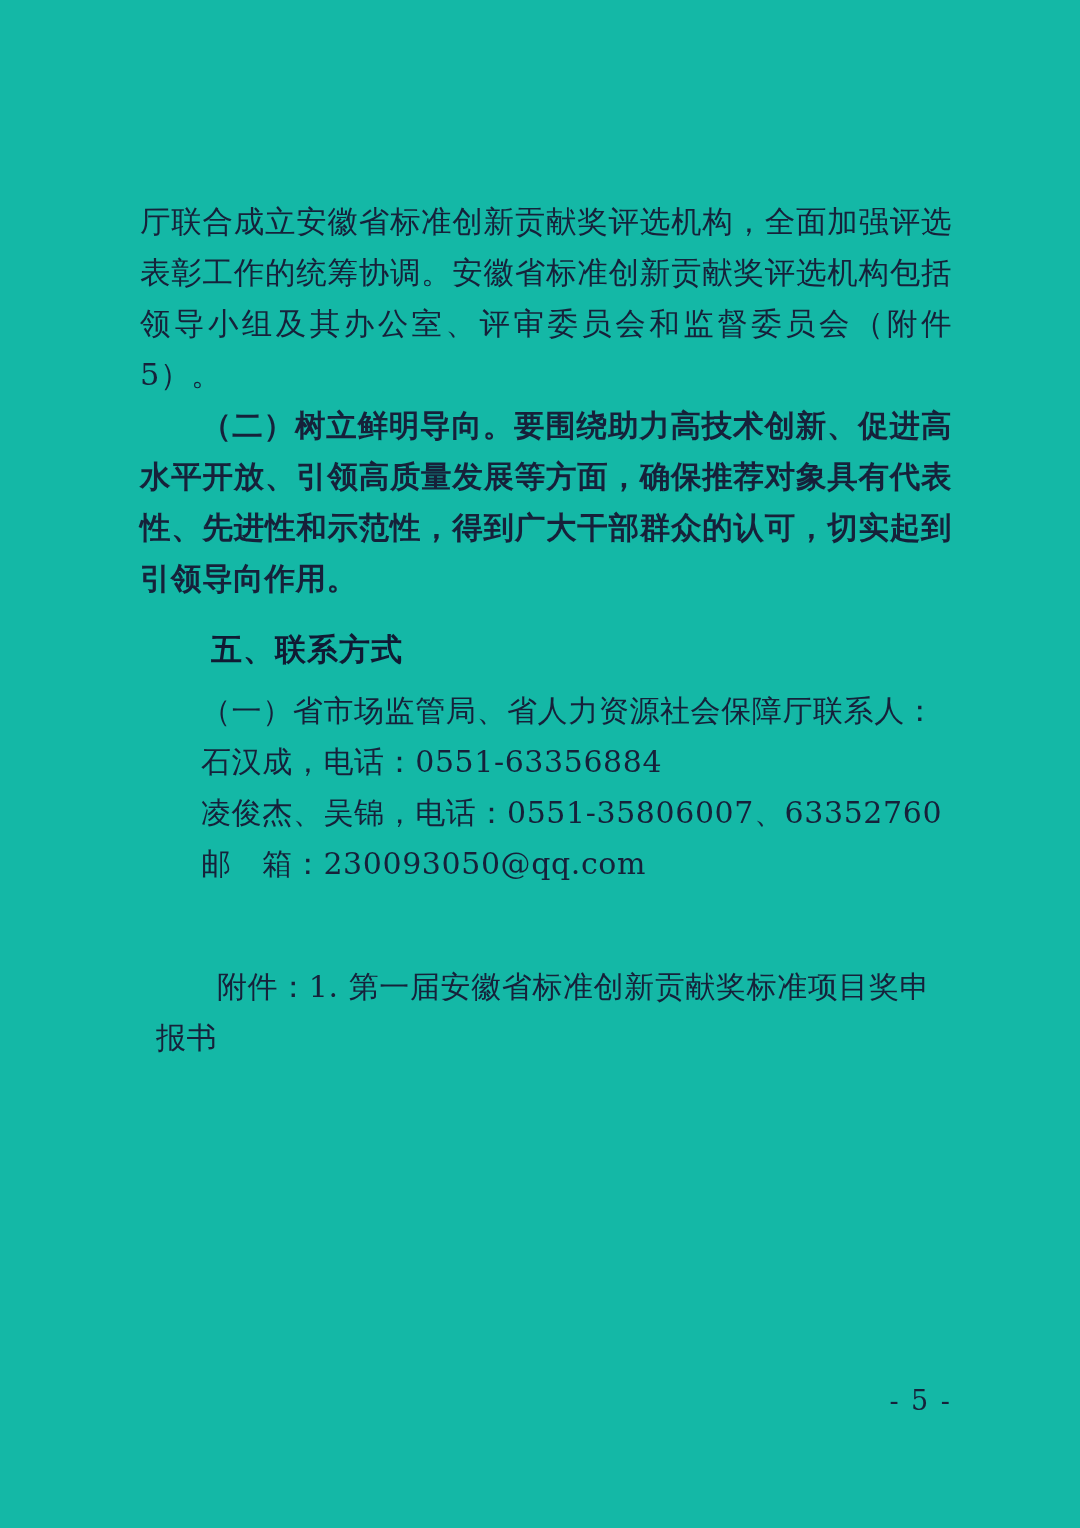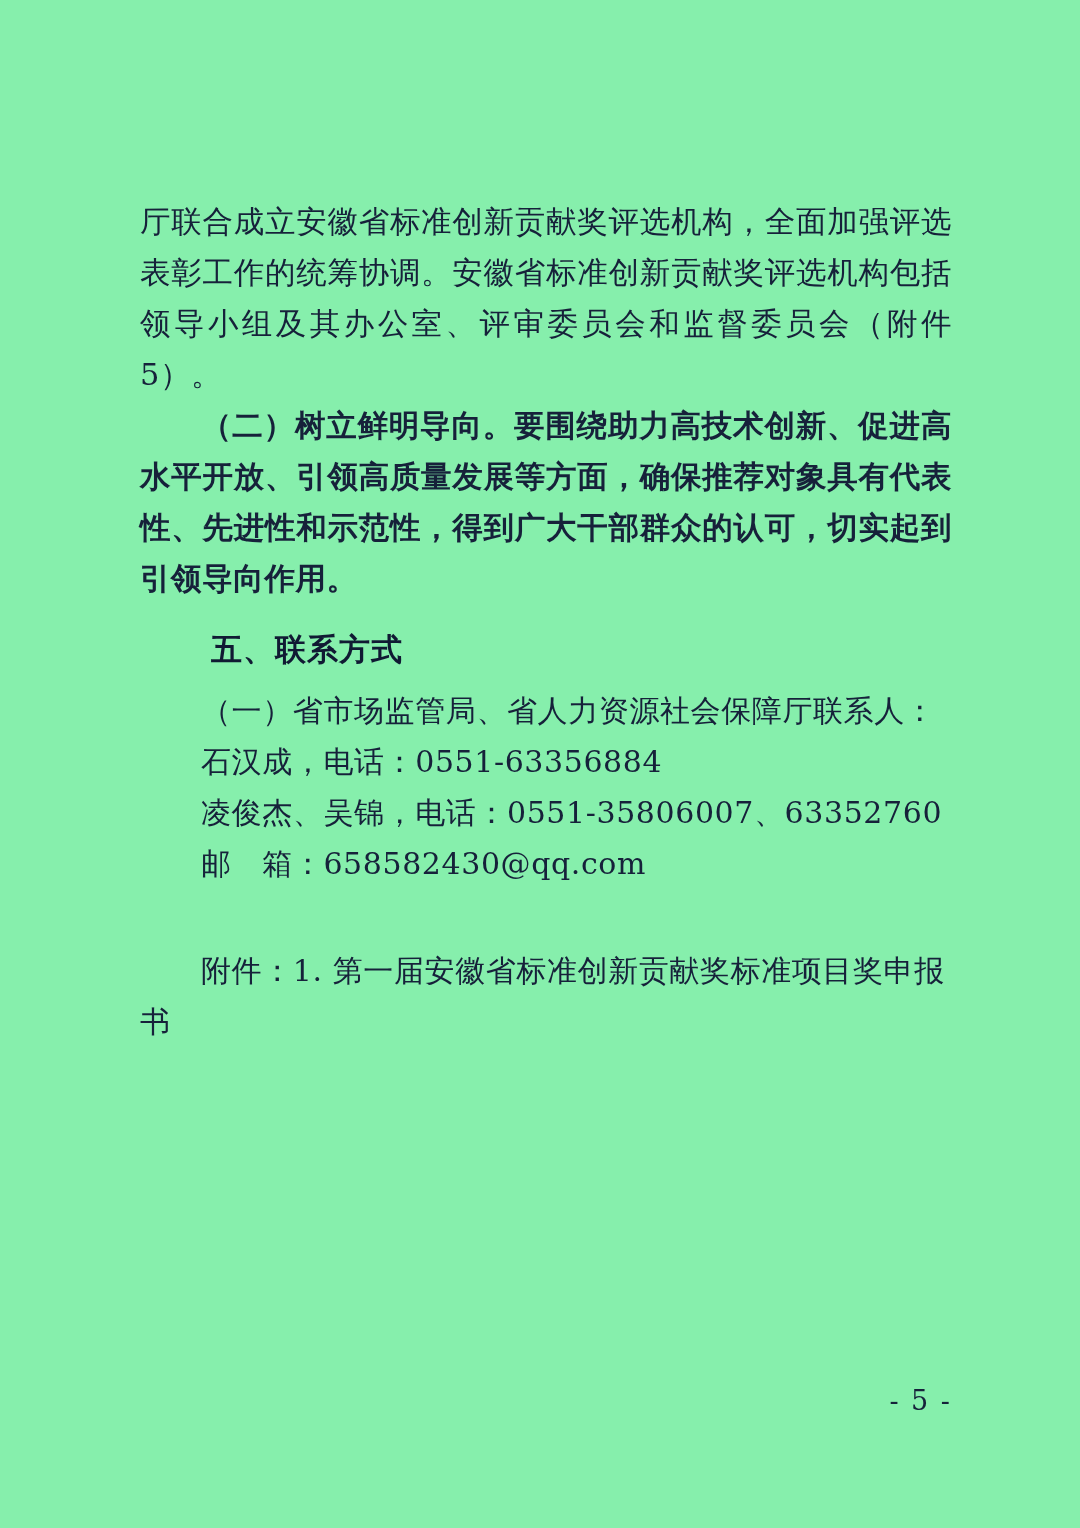--- a/index.html
+++ b/index.html
@@ -4,21 +4,21 @@
 <style>
   html, body {
     margin: 0;
     padding: 0;
     background: #ffffff;
   }
   .page {
     position: relative;
     width: 1080px;
     height: 1528px;
-    background: #86efac;
+    background: #14b8a6;
     margin: 0 auto;
     overflow: hidden;
     font-family: "DejaVu Serif", "Liberation Serif", serif;
     color: #1a1a2e;
   }
   .content {
     position: absolute;
     left: 140px;
     top: 196px;
     width: 812px;
@@ -56,21 +56,21 @@
     white-space: pre;
   }
   .spacer-small { height: 10px; }
   .spacer-mid { height: 56px; }
   .attach {
     font-size: 30px;
     line-height: 51px;
     letter-spacing: 0.6px;
     text-indent: 61px;
     color: #16213a;
-    margin: 0;
+    margin: 16px;
   }
   .page-number {
     position: absolute;
     right: 128px;
     bottom: 112px;
     font-size: 27px;
     letter-spacing: 2px;
     color: #16213a;
     font-family: "DejaVu Serif", "Liberation Serif", serif;
   }
@@ -84,21 +84,21 @@
     <p class="para">厅联合成立安徽省标准创新贡献奖评选机构，全面加强评选表彰工作的统筹协调。安徽省标准创新贡献奖评选机构包括领导小组及其办公室、评审委员会和监督委员会（附件 5）。</p>
     <p class="para indent">（二）树立鲜明导向。要围绕助力高技术创新、促进高水平开放、引领高质量发展等方面，确保推荐对象具有代表性、先进性和示范性，得到广大干部群众的认可，切实起到引领导向作用。</p>
 
     <div class="spacer-small"></div>
 
     <h2 class="heading">五、联系方式</h2>
 
     <p class="contact-line">（一）省市场监管局、省人力资源社会保障厅联系人：</p>
     <p class="contact-line">石汉成，电话：0551-63356884</p>
     <p class="contact-line">凌俊杰、吴锦，电话：0551-35806007、63352760</p>
-    <p class="contact-line">邮　箱：658582430@qq.com</p>
+    <p class="contact-line">邮　箱：230093050@qq.com</p>
 
     <div class="spacer-mid"></div>
 
     <p class="attach">附件：1. 第一届安徽省标准创新贡献奖标准项目奖申报书</p>
   </div>
 
   <div class="page-number">- 5 -</div>
 </div>
 
 </body></html>

